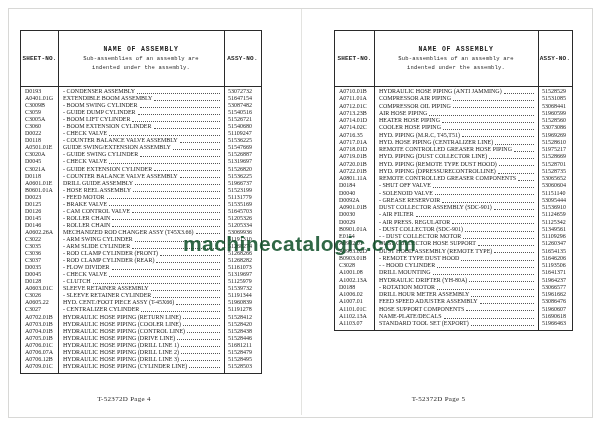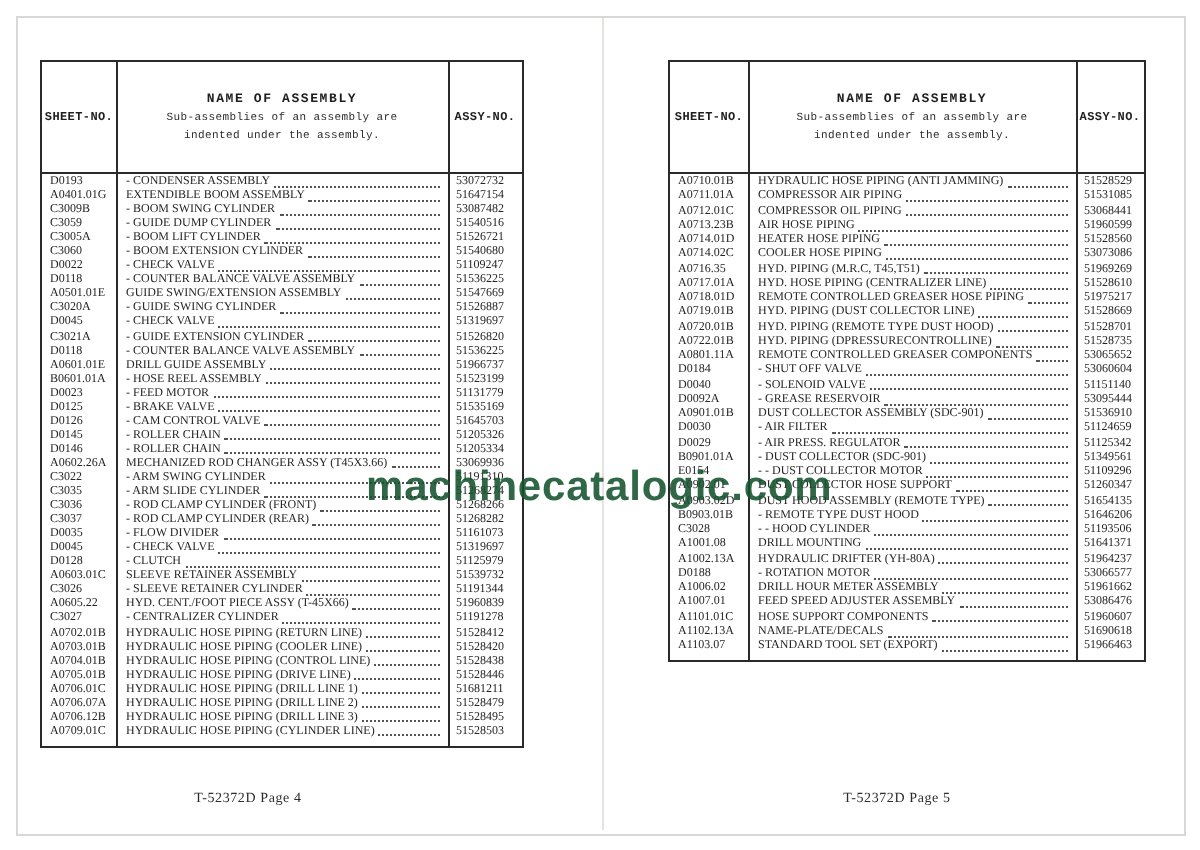--- a/index.html
+++ b/index.html
@@ -50,21 +50,21 @@
   .trow .c2 .nm{white-space:nowrap;}
   .trow .c2 .leader{flex:1;min-width:3px;border-bottom:1px dotted #555;margin:0 1px 1.5px 2px;}
   .trow .c3{width:37px;padding-left:4px;box-sizing:border-box;white-space:nowrap;}
   .page5 .trow .c3{width:34px;}
   .pfooter{
     position:absolute;top:395px;text-align:center;
     font-size:7px;letter-spacing:0.3px;color:#2b2b2b;
     font-family:"Liberation Serif",serif;filter:blur(0.2px);
   }
   .page4 .pfooter{left:4px;width:240px;}
-  .page5 .pfooter{left:330px;width:237px;font-family:Liberation Serif, serif;}
+  .page5 .pfooter{left:320px;width:237px;font-family:Liberation Serif, serif;}
   .watermark{
     position:absolute;left:183px;top:188px;
     font-family:"Liberation Sans",sans-serif;
     font-weight:bold;font-size:21px;letter-spacing:0.4px;
     opacity:0.88;white-space:nowrap;z-index:5;
   }
 </style>
 </head>
 <body>
 

